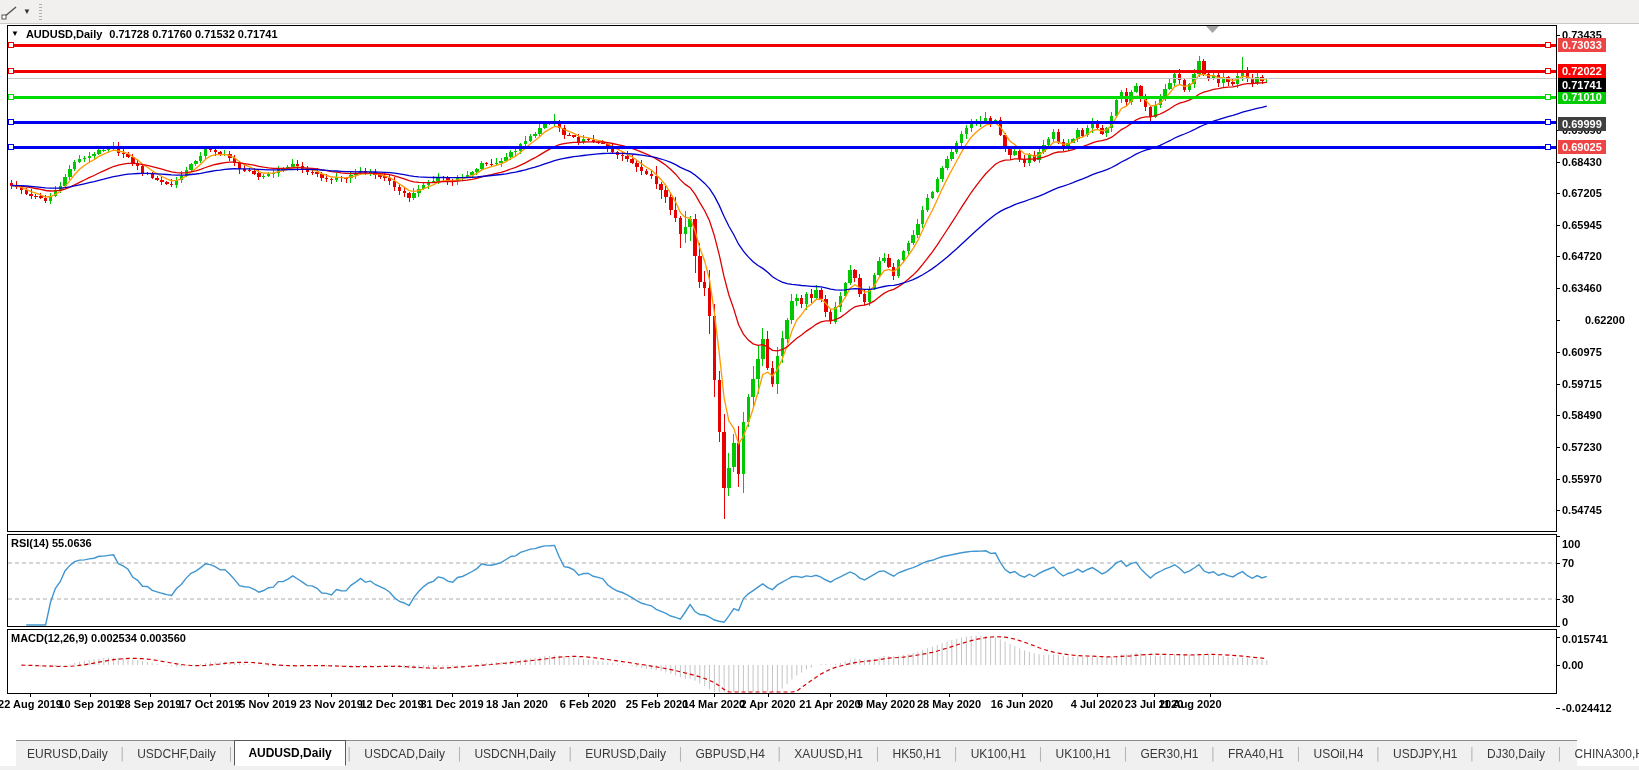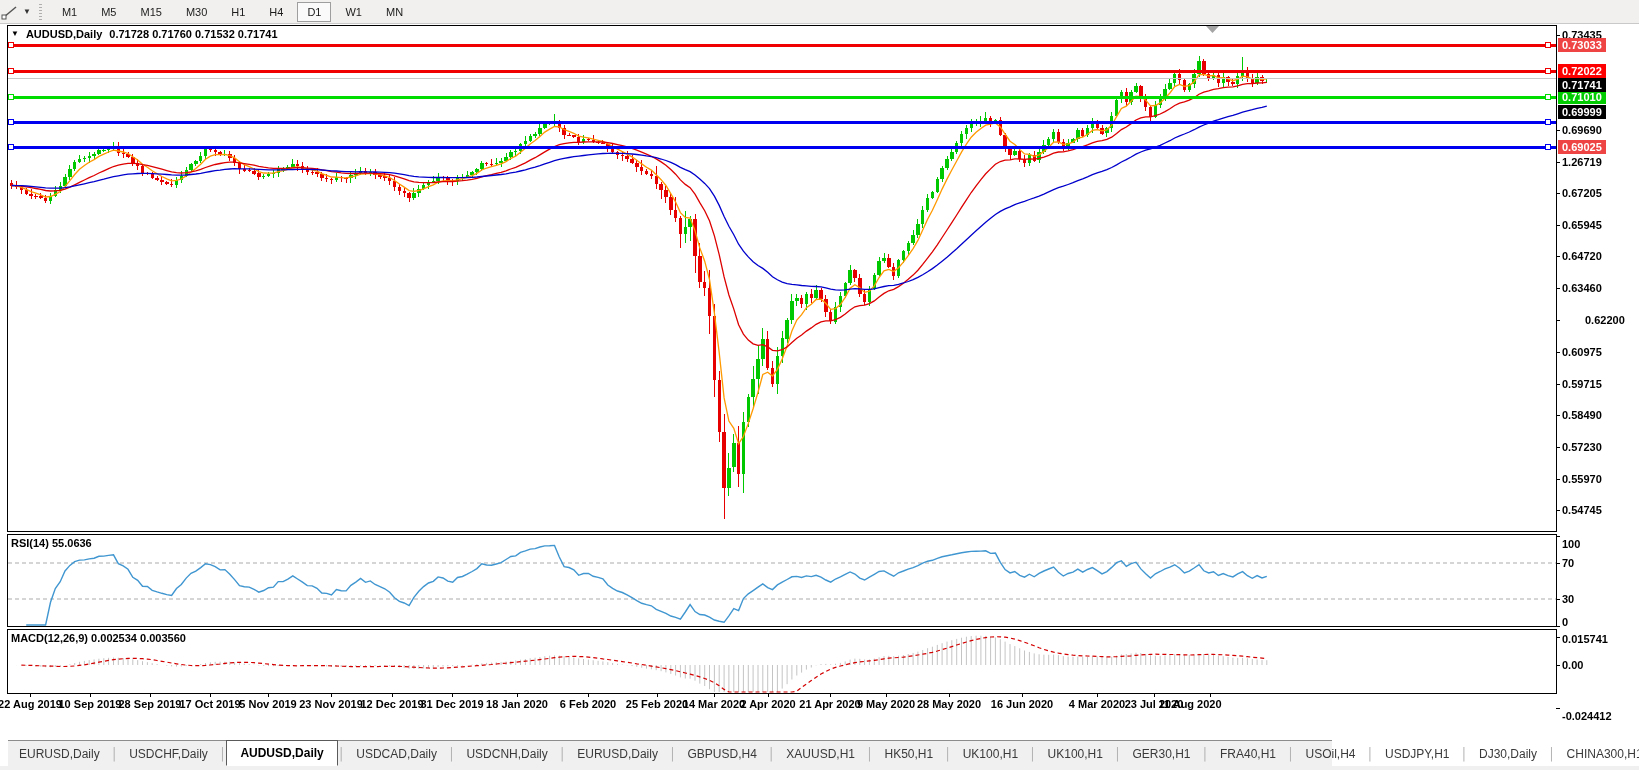--- a/index.html
+++ b/index.html
@@ -34,21 +34,21 @@
 
   
   .pane-label{position:absolute;left:11px;z-index:10;font-size:11px;font-weight:bold;color:#000;
               white-space:pre;}
 
   
   .time-label{position:absolute;top:698px;z-index:5;transform:translateX(-50%);
               font-size:11px;font-weight:bold;color:#000;white-space:nowrap;}
 
   
-  .tabbar{position:absolute;left:8px;top:740px;width:1324px;height:26px;background:#F0F0F0;
+  .tabbar{position:absolute;left:16px;top:740px;width:1561px;height:26px;background:#F0F0F0;
           border-top:1px solid #8C8C8C;display:flex;align-items:flex-start;z-index:30;}
   .tab{font-size:12px;color:#3a3a3a;padding:4px 11px;white-space:nowrap;cursor:default;}
   .tab.active{background:#FFFFFF;border:1px solid #5a5a5a;border-bottom:1px solid #fff;
               font-weight:bold;color:#000;padding:5px 13px;margin-top:-3px;position:relative;z-index:2;}
   .tab-sep{color:#A9A9A9;font-size:12px;}
   .bottom-strip{position:absolute;left:0;top:766px;width:1639px;height:4px;background:#F0F0F0;z-index:30;}
 </style>
 </head>
 <body>
 
@@ -928,68 +928,57 @@
 
 <div class="toolbar">
   <span class="tool-icon">
     <svg width="20" height="16">
       <line x1="3" y1="13" x2="15" y2="3" stroke="#555" stroke-width="1.5"></line>
       <rect x="1" y="11" width="4" height="4" fill="#fff" stroke="#555"></rect>
     </svg>
   </span>
   <span class="dd-chevron">▼</span>
   <span class="grip"></span>
-  <span id="tf-buttons" style="display:flex;align-items:center;">
-      <button class="tf-btn">M1</button>
-      <button class="tf-btn">M5</button>
-      <button class="tf-btn">M15</button>
-      <button class="tf-btn">M30</button>
-      <button class="tf-btn">H1</button>
-      <button class="tf-btn">H4</button>
-      <button class="tf-btn active">D1</button>
-      <button class="tf-btn">W1</button>
-      <button class="tf-btn">MN</button>
-    </span>
 </div>
 
 <div class="chart-title">
   <span class="title-tri">▼</span>
   <span>AUDUSD,Daily</span>
   <span><span>0.71728</span> <span>0.71760</span> <span>0.71532</span> <span>0.71741</span></span>
 </div>
 
 <div class="pane-label" style="top:537px;"><span>RSI(14)</span> <span>55.0636</span></div>
 <div class="pane-label" style="top:632px;"><span>MACD(12,26,9)</span> <span>0.002534</span> <span>0.003560</span></div>
 
 <div id="axis-labels">
     <div class="axis-label" style="top: 29px;">0.73435</div>
     <div class="axis-label" style="top: 124.16px;">0.69690</div>
-    <div class="axis-label" style="top: 156.177px;">1.26719</div>
+    <div class="axis-label" style="top: 156.177px;">0.68430</div>
     <div class="axis-label" style="top: 187.304px;">0.67205</div>
     <div class="axis-label" style="top: 219.321px;">0.65945</div>
     <div class="axis-label" style="top: 250.448px;">0.64720</div>
     <div class="axis-label" style="top: 282.465px;">0.63460</div>
     <div class="axis-label" style="top: 314.481px; margin-left: 23px;">0.62200</div>
     <div class="axis-label" style="top: 345.609px;">0.60975</div>
     <div class="axis-label" style="top: 377.625px;">0.59715</div>
     <div class="axis-label" style="top: 408.752px;">0.58490</div>
     <div class="axis-label" style="top: 440.769px;">0.57230</div>
     <div class="axis-label" style="top: 472.786px;">0.55970</div>
     <div class="axis-label" style="top: 503.913px;">0.54745</div>
     <div class="axis-label" style="top: 538px;">100</div>
     <div class="axis-label" style="top: 557px;">70</div>
     <div class="axis-label" style="top: 593px;">30</div>
     <div class="axis-label" style="top: 616px;">0</div>
     <div class="axis-label" style="top: 633px;">0.015741</div>
     <div class="axis-label" style="top: 659px;">0.00</div>
-    <div class="axis-label" style="top: 702px; margin-top: 8px;">-0.024412</div>
+    <div class="axis-label" style="top: 702px;">-0.024412</div>
     <div class="price-badge" style="top: 38.2148px; background: #ef4444;">0.73033</div>
     <div class="price-badge" style="top: 63.9043px; background: rgb(255, 0, 0);">0.72022</div>
     <div class="price-badge" style="top: 89.6192px; background: rgb(0, 204, 0);">0.71010</div>
-    <div class="price-badge" style="top: 105px; background: #000000;">0.69999</div>
+    <div class="price-badge" style="top: 117px; background: #404040;">0.69999</div>
     <div class="price-badge" style="top: 140.058px; background: #ef4444;">0.69025</div>
     <div class="price-badge" style="top: 78.0445px; background: rgb(0, 0, 0);">0.71741</div>
   </div>
 <div id="time-labels">
     <div class="time-label" style="left: 30px;">22 Aug 2019</div>
     <div class="time-label" style="left: 90px;">10 Sep 2019</div>
     <div class="time-label" style="left: 150px;">28 Sep 2019</div>
     <div class="time-label" style="left: 210px;">17 Oct 2019</div>
     <div class="time-label" style="left: 268px;">5 Nov 2019</div>
     <div class="time-label" style="left: 331px;">23 Nov 2019</div>
@@ -997,21 +986,21 @@
     <div class="time-label" style="left: 452px;">31 Dec 2019</div>
     <div class="time-label" style="left: 517px;">18 Jan 2020</div>
     <div class="time-label" style="left: 588px;">6 Feb 2020</div>
     <div class="time-label" style="left: 657px;">25 Feb 2020</div>
     <div class="time-label" style="left: 714px;">14 Mar 2020</div>
     <div class="time-label" style="left: 768px;">2 Apr 2020</div>
     <div class="time-label" style="left: 830px;">21 Apr 2020</div>
     <div class="time-label" style="left: 886px;">9 May 2020</div>
     <div class="time-label" style="left: 949px;">28 May 2020</div>
     <div class="time-label" style="left: 1022px;">16 Jun 2020</div>
-    <div class="time-label" style="left: 1097px;">4 Mar 2020</div>
+    <div class="time-label" style="left: 1097px;">4 Jul 2020</div>
     <div class="time-label" style="left: 1154px;">23 Jul 2020</div>
     <div class="time-label" style="left: 1142px; margin-left: 48px;">11 Aug 2020</div>
   </div>
 
 <div class="tabbar">
   <span id="tab-items" style="display:flex;align-items:center;height:100%;">
       <span class="tab">EURUSD,Daily</span>
       <span class="tab-sep">│</span>
       <span class="tab">USDCHF,Daily</span>
       <span class="tab-sep">│</span>

